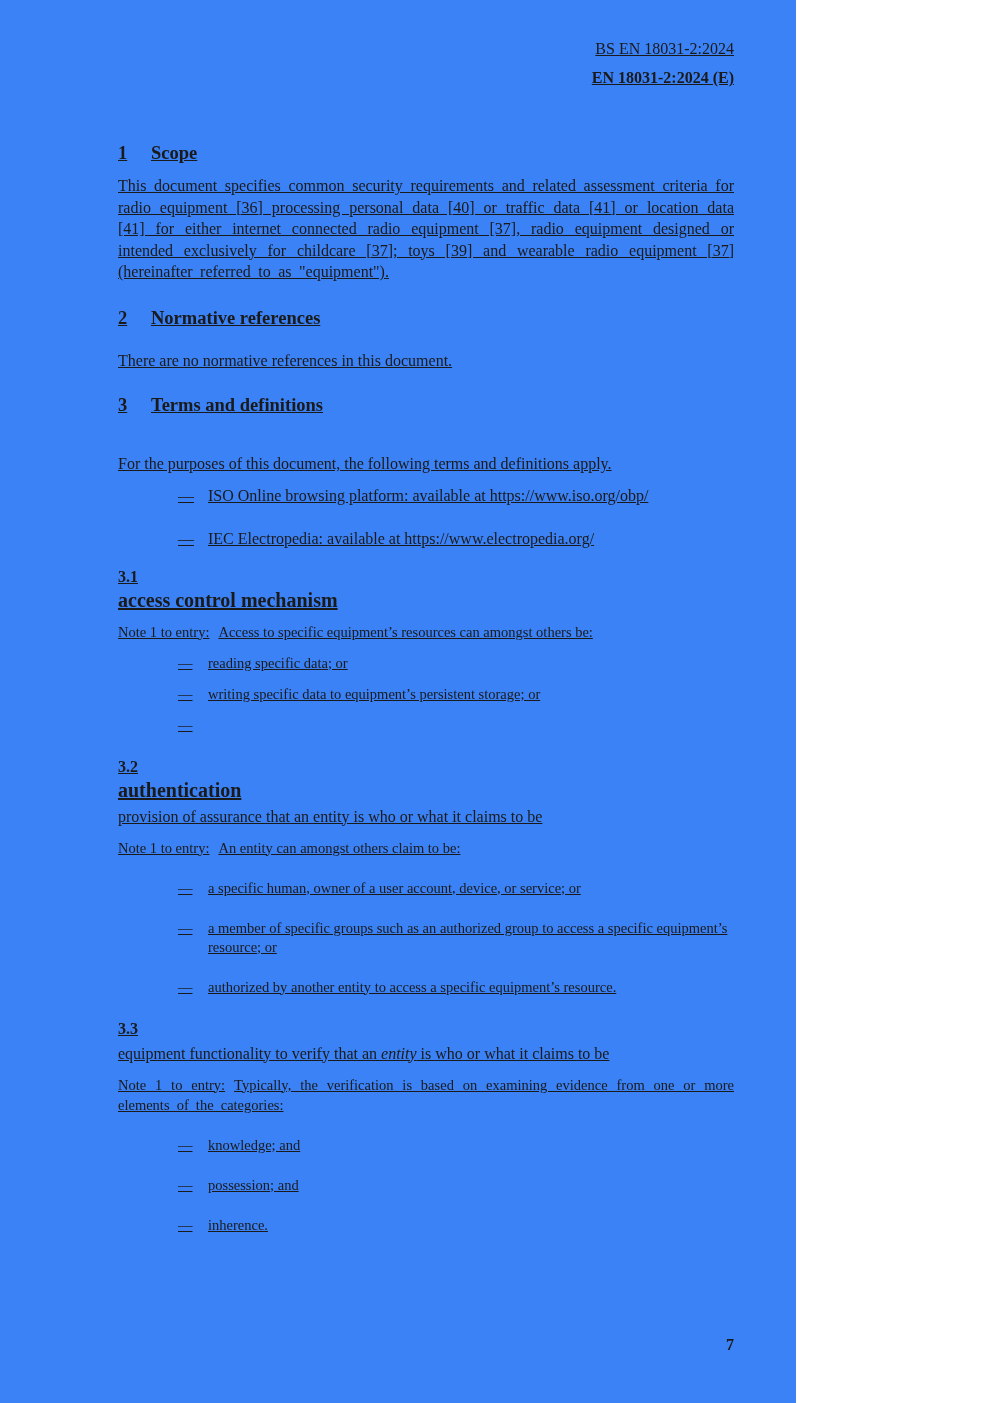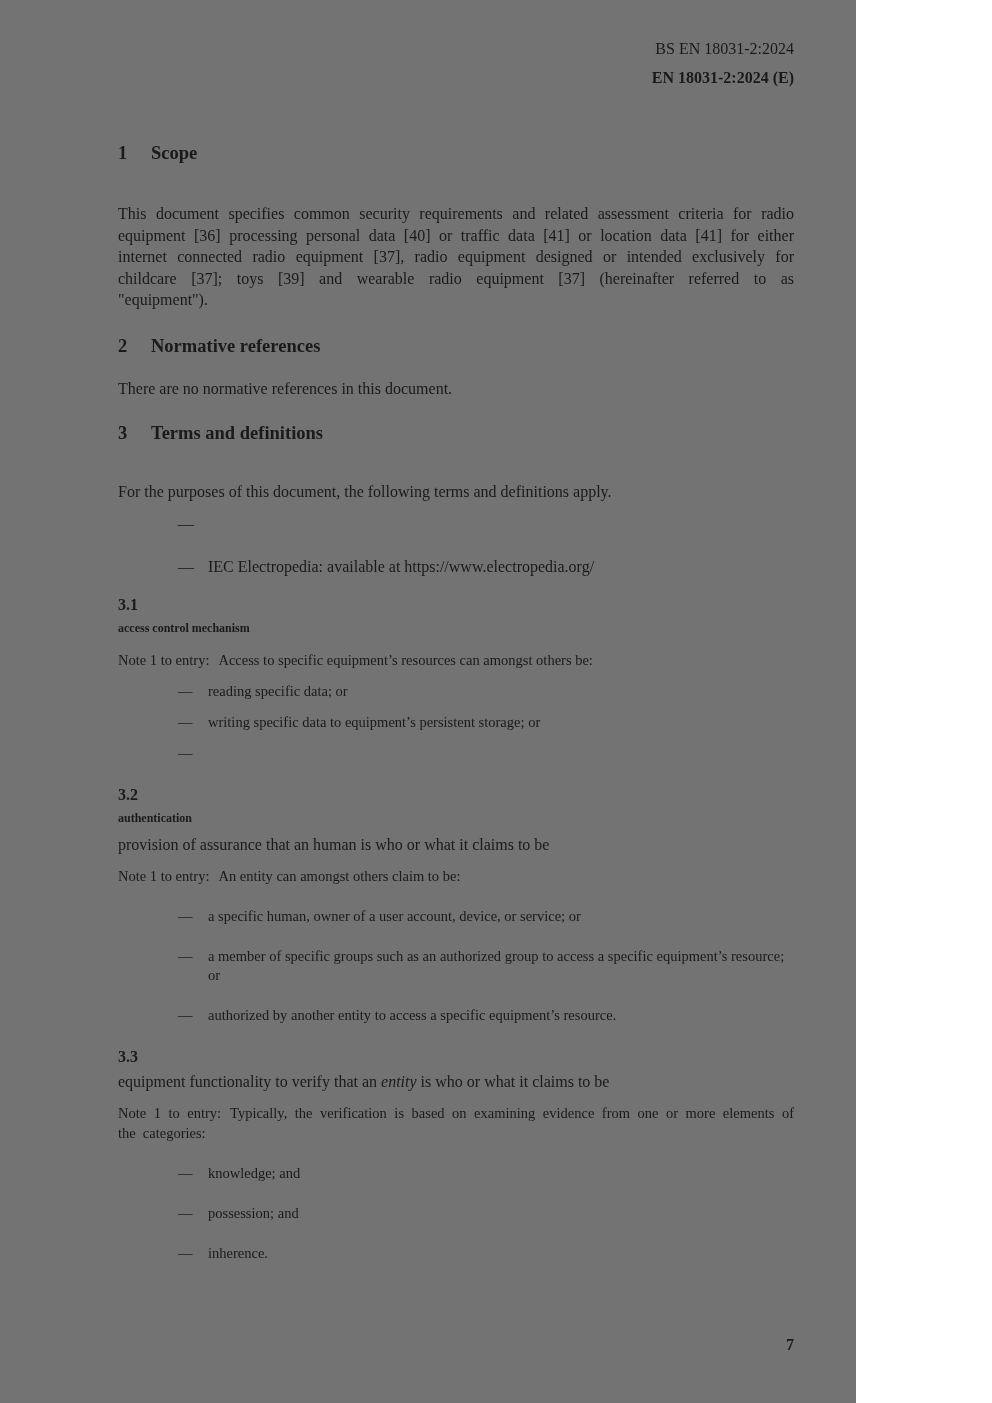--- a/index.html
+++ b/index.html
@@ -2,52 +2,52 @@
 <html><head>
 <meta charset="utf-8">
 <style>
   * { margin: 0; padding: 0; box-sizing: border-box; }
   html, body { background: #ffffff; }
   body {
     width: 992px; height: 1403px;
     font-family: "Liberation Serif", "DejaVu Serif", serif;
     color: #1a1a1a;
   }
-  .page { position: relative; width: 856px; height: 1403px; background: #737373; overflow: hidden; }
+  .page { position: relative; width: 796px; height: 1403px; background: #3b82f6; overflow: hidden; text-decoration: underline; }
   .content { padding: 34px 62px 0 118px; }
 
   .doc-header { text-align: right; font-size: 16px; line-height: 29px; }
   .doc-header .bold { font-weight: 700; }
 
   .sec-heading {
     display: flex; font-size: 18.5px; line-height: 24px; font-weight: 700;
   }
   .sec-num { display: inline-block; width: 33px; flex-shrink: 0; }
 
   .par { font-size: 16px; line-height: 21.5px; }
   .justify { text-align: justify; }
   .spread { word-spacing: 3.5px; }
 
   .h1-scope { margin-top: 49px; }
-  .scope-par { margin-top: 38px; }
+  .scope-par { margin-top: 10px; }
   .h2-normative { margin-top: 23px; }
   .normative-par { margin-top: 20px; }
   .h3-terms { margin-top: 22px; }
   .terms-intro { margin-top: 36px; }
   .terms-databases { margin-top: 9px; }
 
   .dash-item { display: flex; padding-left: 60px; }
   .dash { display: inline-block; width: 30px; flex-shrink: 0; }
   .sources { margin-top: 10px; font-size: 16px; line-height: 21.5px; }
   .sources .dash-item + .dash-item { margin-top: 22px; }
 
   .term { margin-top: 20px; }
   .term.first { margin-top: 15px; }
   .term-id { font-size: 16px; font-weight: 700; line-height: 23px; }
-  .term-name { font-size: 12px; font-weight: 700; line-height: 25px; }
+  .term-name { font-size: 20px; font-weight: 700; line-height: 25px; }
   .term-def { font-size: 16px; line-height: 24px; margin-top: 2px; }
   .term-def em { font-style: italic; }
 
   .note { font-size: 14.5px; line-height: 20px; margin-top: 9px; }
   .note-label { margin-right: 9px; }
 
   .note-list { font-size: 14.5px; line-height: 19px; }
   .note-list.tight .dash-item { margin-top: 12px; }
   .note-list.loose .dash-item { margin-top: 21px; }
 
@@ -81,20 +81,21 @@
 
     <h1 class="sec-heading h3-terms">
       <span class="sec-num">3</span>
       <span>Terms and definitions</span>
     </h1>
     <p class="par terms-intro">For the purposes of this document, the following terms and definitions apply.</p>
 
     <div class="sources">
       <div class="dash-item">
         <span class="dash">—</span>
+        <span>ISO Online browsing platform: available at https://www.iso.org/obp/</span>
       </div>
       <div class="dash-item">
         <span class="dash">—</span>
         <span>IEC Electropedia: available at https://www.electropedia.org/</span>
       </div>
     </div>
 
     <section class="term first">
       <div class="term-id">3.1</div>
       <div class="term-name">access control mechanism</div>
@@ -112,21 +113,21 @@
         </div>
         <div class="dash-item">
           <span class="dash">—</span>
         </div>
       </div>
     </section>
 
     <section class="term">
       <div class="term-id">3.2</div>
       <div class="term-name">authentication</div>
-      <p class="term-def"><span>provision of assurance that an human is who or what it claims to be</span><em></em><span></span></p>
+      <p class="term-def"><span>provision of assurance that an entity is who or what it claims to be</span><em></em><span></span></p>
       <p class="note">
         <span class="note-label">Note 1 to entry:</span><span>An entity can amongst others claim to be:</span>
       </p>
       <div class="note-list loose">
         <div class="dash-item">
           <span class="dash">—</span>
           <span>a specific human, owner of a user account, device, or service; or</span>
         </div>
         <div class="dash-item">
           <span class="dash">—</span>

